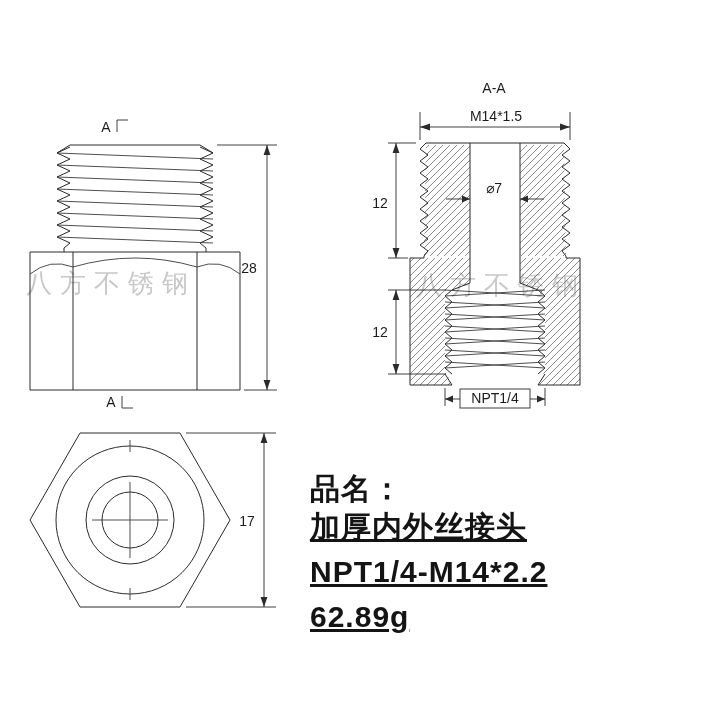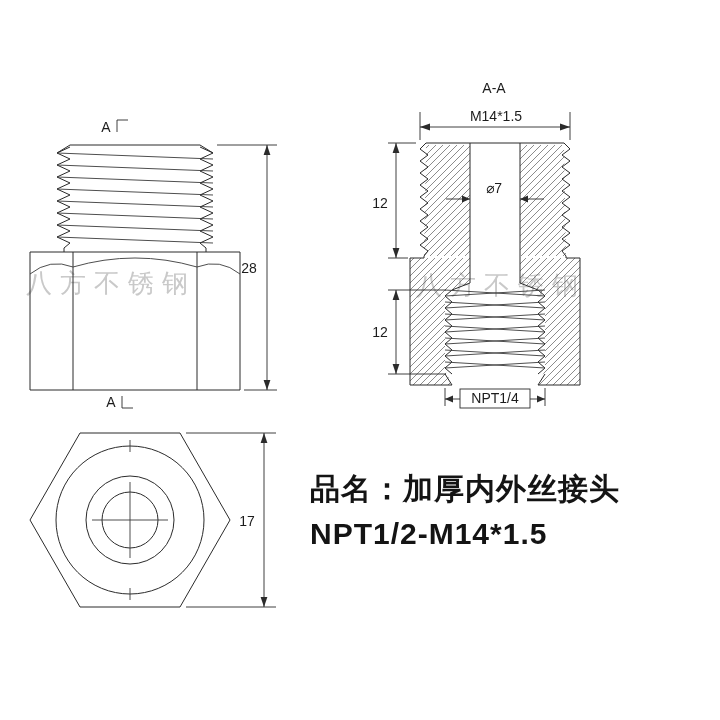--- a/index.html
+++ b/index.html
@@ -7,23 +7,23 @@
     position:relative;width:720px;height:720px;background:#ffffff;
     font-family:"Liberation Sans","DejaVu Sans",sans-serif;overflow:hidden;
   }
   .drawing-svg{position:absolute;left:0;top:0;}
   .product-info{
     position:absolute;left:310px;top:470px;
     display:flex;flex-direction:column;gap:7px;
     color:#141414;font-size:30px;font-weight:600;line-height:38px;
     letter-spacing:1px;white-space:nowrap;
   }
-  .info-row{display:flex;align-items:flex-start;}
+  .info-row{display:flex;align-items:flex-start;flex-direction:column;}
   .info-label{font-weight:600;}
-  .info-value{font-weight:600;}
+  .info-value{font-weight:600;text-decoration:underline;}
   
   .ln{stroke:#2b2b2b;stroke-width:1;fill:none;}
   .thin{stroke:#3a3a3a;stroke-width:0.9;fill:none;}
   .dim{stroke:#2b2b2b;stroke-width:0.9;fill:none;}
   .arr{fill:#2b2b2b;stroke:none;}
   .dimtxt{fill:#1c1c1c;font-size:14px;font-family:"Liberation Sans","DejaVu Sans",sans-serif;}
   .wm{fill:#c9c9c9;font-size:26px;letter-spacing:8px;}
 </style>
 </head>
 <body>
@@ -140,19 +140,20 @@
     <text class="dimtxt" x="247" y="526" text-anchor="middle" font-size="15">17</text>
   </g>
 </svg>
 
 <div class="product-info">
   <div class="info-row">
     <span class="info-label">品名：</span>
     <span class="info-value">加厚内外丝接头</span>
   </div>
   <div class="info-row">
-    <span class="info-value">NPT1/2-M14*1.5</span>
+    <span class="info-value">NPT1/4-M14*2.2</span>
   </div>
   <div class="info-row">
+    <span class="info-value">62.89g</span>
   </div>
 </div>
 
 </div>
 
 </body></html>

